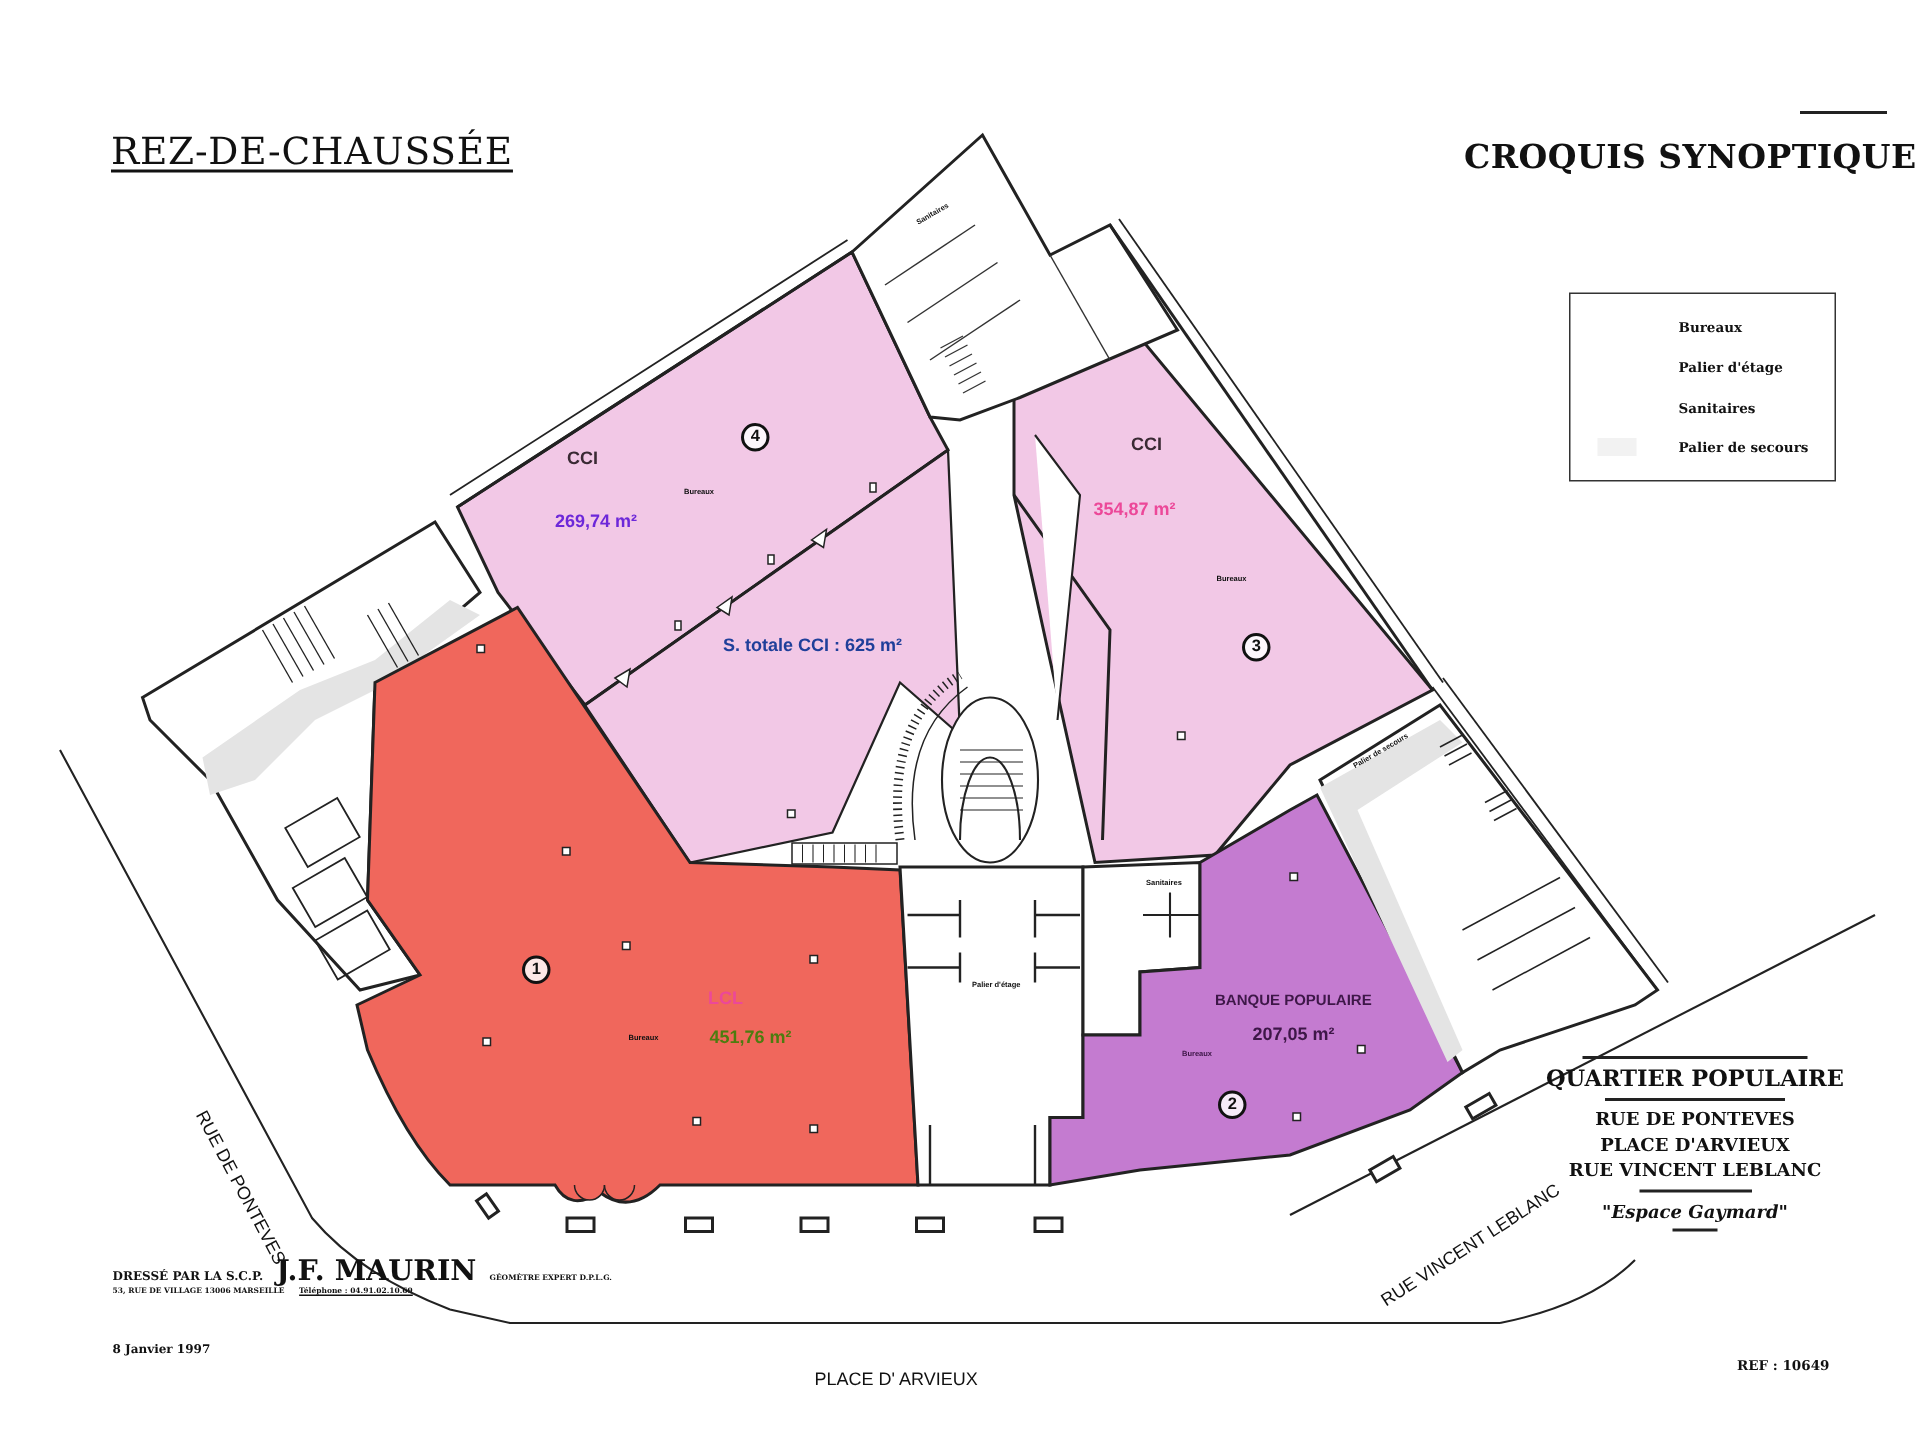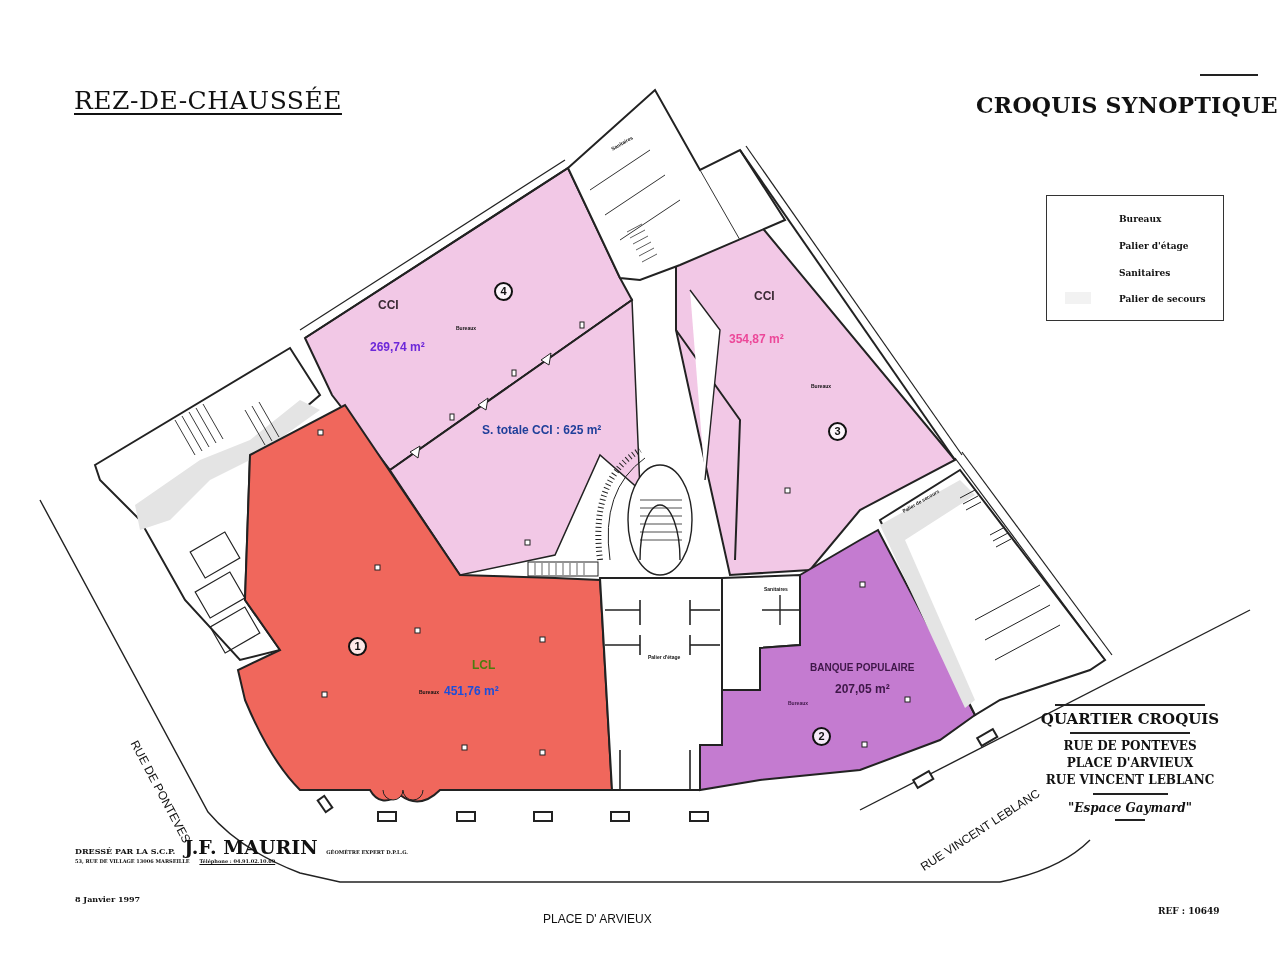--- a/index.html
+++ b/index.html
@@ -224,42 +224,42 @@
 <div class="tiny" style="left:456px;top:325px">Bureaux</div>
 <div class="circ" style="left:494px;top:282px">4</div>
 
 <div class="total">S. totale CCI : 625 m²</div>
 
 <div class="area-label" style="left:754px;top:289px;color:#3a2a34">CCI</div>
 <div class="area-label" style="left:729px;top:332px;color:#ec4899">354,87 m²</div>
 <div class="tiny" style="left:811px;top:383px">Bureaux</div>
 <div class="circ" style="left:828px;top:422px">3</div>
 
-<div class="area-label" style="left:472px;top:658px;color:#4d7c0f">LCL</div>
-<div class="area-label" style="left:444px;top:684px;color:#1d4ed8">451,76 m²</div>
+<div class="area-label" style="left:472px;top:658px;color:#ec4899">LCL</div>
+<div class="area-label" style="left:473px;top:684px;color:#4d7c0f">451,76 m²</div>
 <div class="tiny" style="left:419px;top:689px">Bureaux</div>
 <div class="circ" style="left:348px;top:637px">1</div>
 
 <div class="area-label" style="left:810px;top:662px;font-size:10px;color:#3e1748">BANQUE POPULAIRE</div>
 <div class="area-label" style="left:835px;top:682px;color:#3e1748">207,05 m²</div>
 <div class="tiny" style="left:788px;top:700px;color:#3e1748">Bureaux</div>
 <div class="circ" style="left:812px;top:727px">2</div>
 
 <div class="tiny" style="left:648px;top:654px">Palier d'étage</div>
 <div class="tiny" style="left:764px;top:586px">Sanitaires</div>
 <div class="tiny" style="left:610px;top:140px;transform:rotate(-30deg)">Sanitaires</div>
 <div class="tiny" style="left:900px;top:498px;transform:rotate(-30deg)">Palier de secours</div>
 
 <div class="street" style="left:140px;top:738px;transform:rotate(62deg);transform-origin:left top">RUE DE PONTEVES</div>
 <div class="street" style="left:543px;top:912px">PLACE D' ARVIEUX</div>
 <div class="street" style="left:918px;top:862px;transform:rotate(-33deg);transform-origin:left top">RUE VINCENT LEBLANC</div>
 
 <div class="box-right serif">
   <div class="rule" style="width:150px"></div>
-  <div class="quarter">QUARTIER CROQUIS</div>
+  <div class="quarter">QUARTIER POPULAIRE</div>
   <div class="rule" style="width:120px"></div>
   <div class="addr">RUE DE PONTEVES</div>
   <div class="addr">PLACE D'ARVIEUX</div>
   <div class="addr">RUE VINCENT LEBLANC</div>
   <div class="rule" style="width:75px"></div>
   <div class="espace">"Espace Gaymard"</div>
   <div class="rule" style="width:30px"></div>
 </div>
 <div class="ref serif">REF : 10649</div>
 

